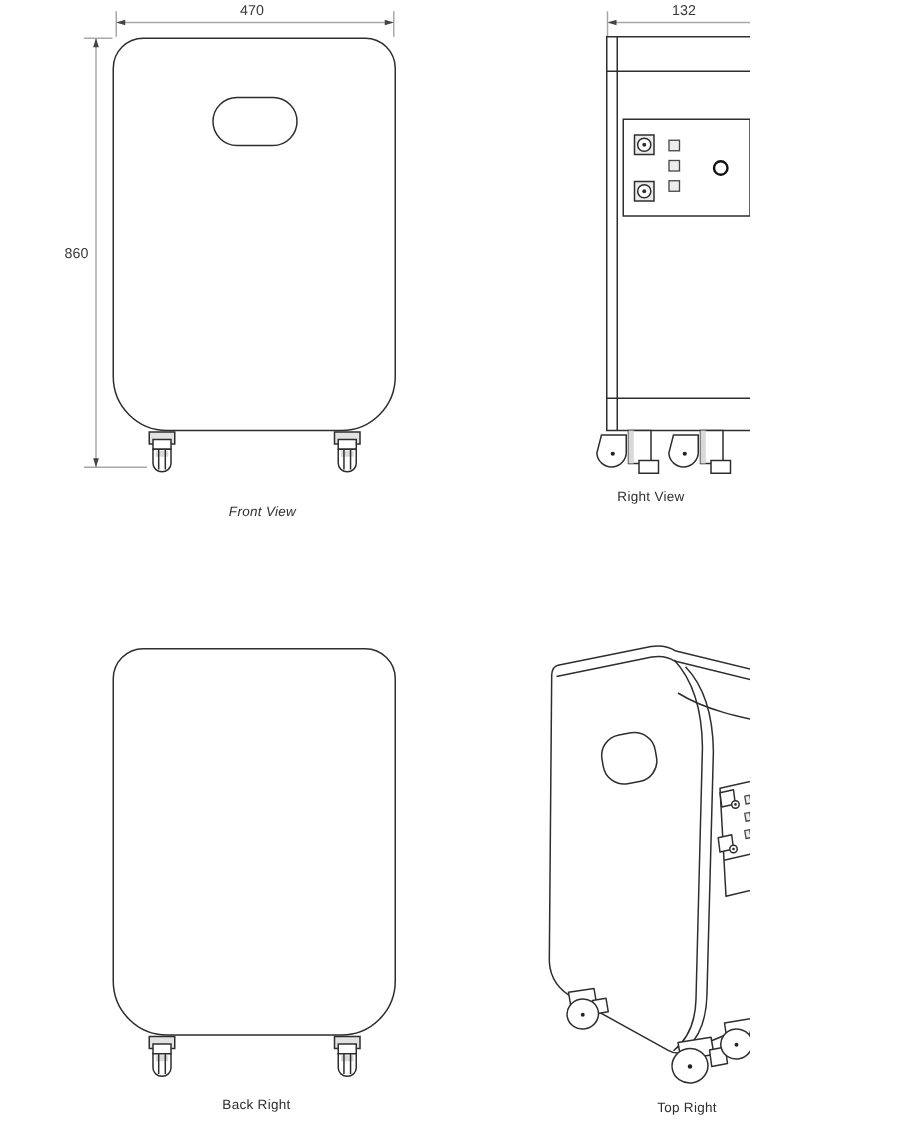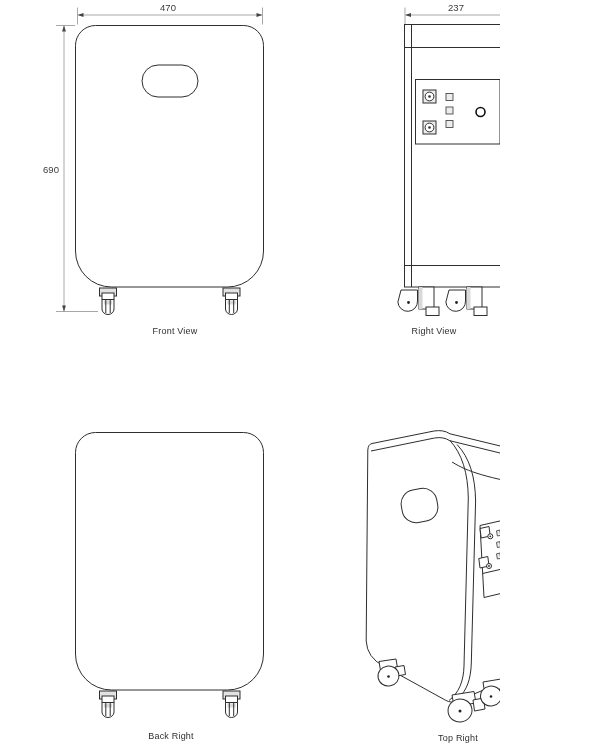--- a/index.html
+++ b/index.html
@@ -199,20 +199,20 @@
       <g transform="translate(478,678)">
         <path d="M5,4 L23,1 L24.5,11 L6.5,14 Z" fill="#ffffff"></path>
         <path d="M22,10 L31.5,8.5 L33,18 L23.5,19.5 Z" fill="#ffffff"></path>
         <ellipse cx="13" cy="18" rx="10.5" ry="10" transform="rotate(-10 13 18)" fill="#ffffff"></ellipse>
         <circle cx="13" cy="18.5" r="1.3" fill="#222222" stroke="none"></circle>
       </g>
     </g>
   </svg>
 
   <div class="dim" style="left:168px; top:2px;">470</div>
-  <div class="dim" style="left:51px; top:164px;">690</div>
-  <div class="dim" style="left:456px; top:2px;">237</div>
-
-  <div class="cap" style="left:175px; top:326px;">Front View</div>
+  <div class="dim" style="left:51px; top:164px;">860</div>
+  <div class="dim" style="left:456px; top:2px;">132</div>
+
+  <div class="cap" style="left:175px; top:336px;font-style:italic;">Front View</div>
   <div class="cap" style="left:434px; top:326px;">Right View</div>
   <div class="cap" style="left:171px; top:731px;">Back Right</div>
   <div class="cap" style="left:458px; top:733px;">Top Right</div>
 </div>
 
 </body></html>

